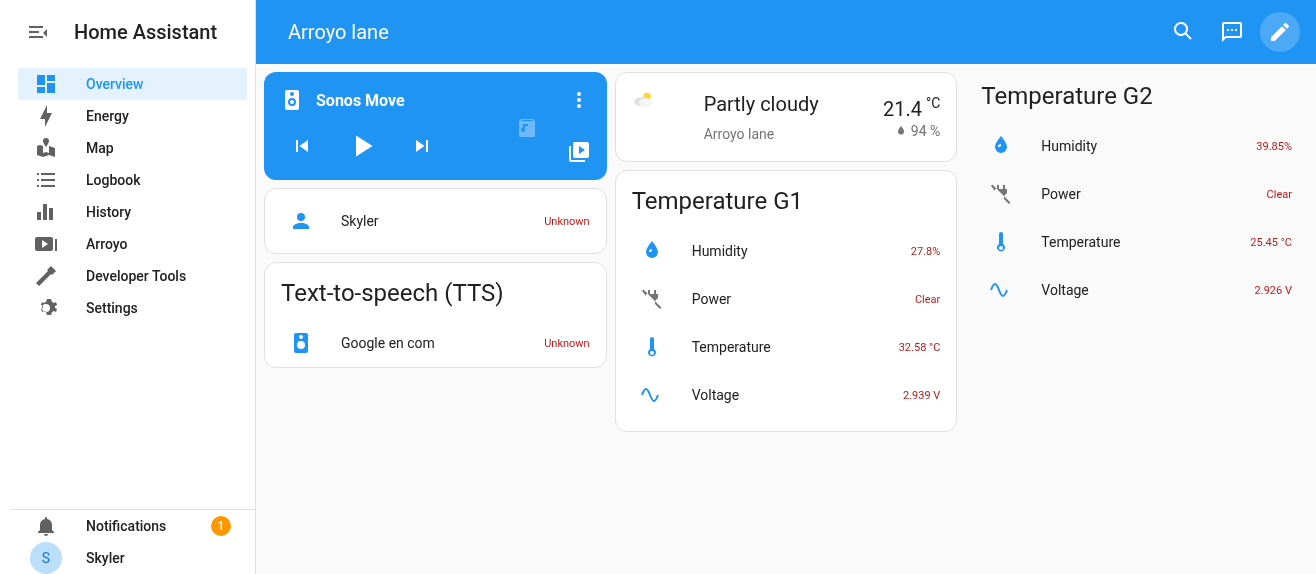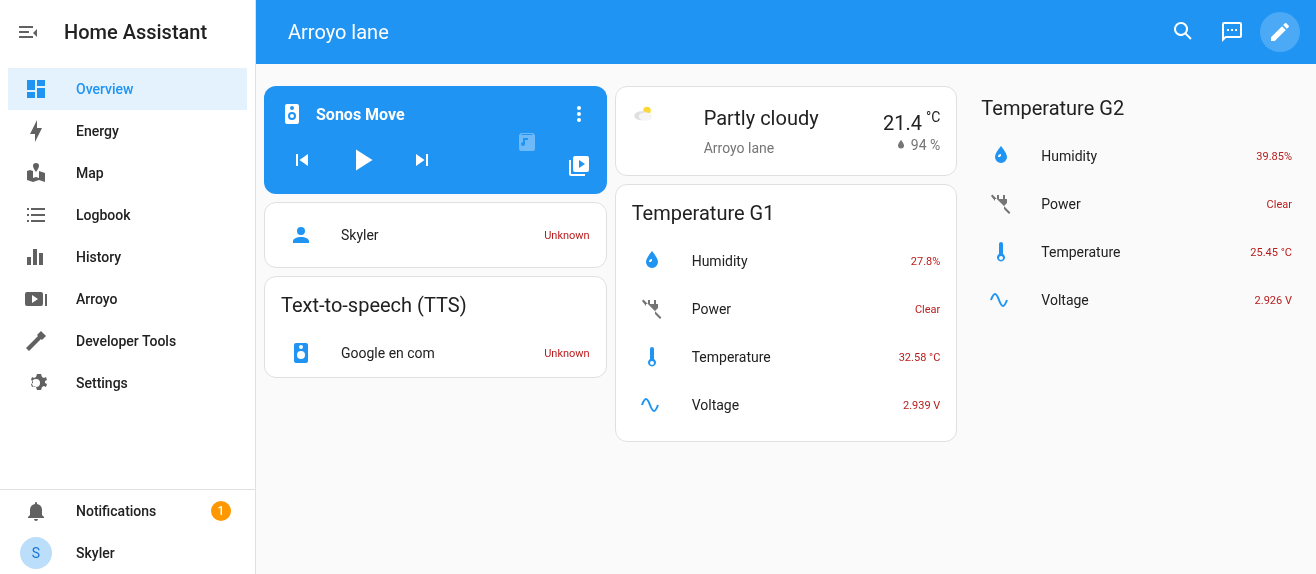--- a/index.html
+++ b/index.html
@@ -12,33 +12,34 @@
       overflow: hidden;
     }
     .app { display: flex; height: 100%; }
     
     .sidebar {
       width: 256px;
       background: #fff;
       border-right: 1px solid #e0e0e0;
       display: flex;
       flex-direction: column;
+      padding-left: 10px;
     }
     .sidebar-header {
       height: 64px;
       display: flex;
       align-items: center;
       padding: 0 16px;
       gap: 24px;
     }
     .menu-btn { width: 24px; height: 24px; cursor: pointer; color: #616161; display:flex;align-items:center;justify-content:center }
     .app-title { font-size: 20px; font-weight: 500; }
     .nav { flex: 1; padding-top: 4px; }
     .nav-item {
-      height: 42px;
+      height: 32px;
       display: flex;
       align-items: center;
       padding: 0 16px;
       gap: 28px;
       cursor: pointer;
       color: #212121;
       margin: 0 8px;
       border-radius: 0;
     }
     .nav-item.active {
@@ -74,21 +75,21 @@
       color: #1976d2;
       display: flex;
       align-items: center;
       justify-content: center;
       font-size: 14px;
       font-weight: 400;
       margin-left: -4px;
       margin-right: -4px;
     }
     
-    .main { flex: 1; display: flex; flex-direction: column; gap: 14px; }
+    .main { flex: 1; display: flex; flex-direction: column; }
     .topbar {
       height: 64px;
       background: #2094f3;
       color: #fff;
       display: flex;
       align-items: center;
       padding: 0 16px;
     }
     .topbar-title { font-size: 20px; font-weight: 400; padding-left: 16px; }
     .topbar-actions { margin-left: auto; display: flex; gap: 8px; }
@@ -156,21 +157,21 @@
       padding: 4px 16px;
       gap: 20px;
     }
     .entity-row .icon { width: 40px; height: 40px; display:flex;align-items:center;justify-content:center; color: #2094f3; }
     .g1-card .entity-row .icon, .g2-card .entity-row .icon {
       color: #2094f3;
     }
     .entity-name { flex: 1; font-size: 14px; color: #212121; }
     .entity-value { font-size: 11px; color: #b91c1c; text-align: right;}
     .card-title {
-      font-size: 20px;
+      font-size: 24px;
       font-weight: 400;
       padding: 16px 16px 12px 16px;
       color: #212121;
     }
     .tts-card { }
     .person-card { padding: 8px 0; }
     .g1-card, .g2-card { padding-bottom: 12px; }
     
     .weather-card {
       display: flex;

